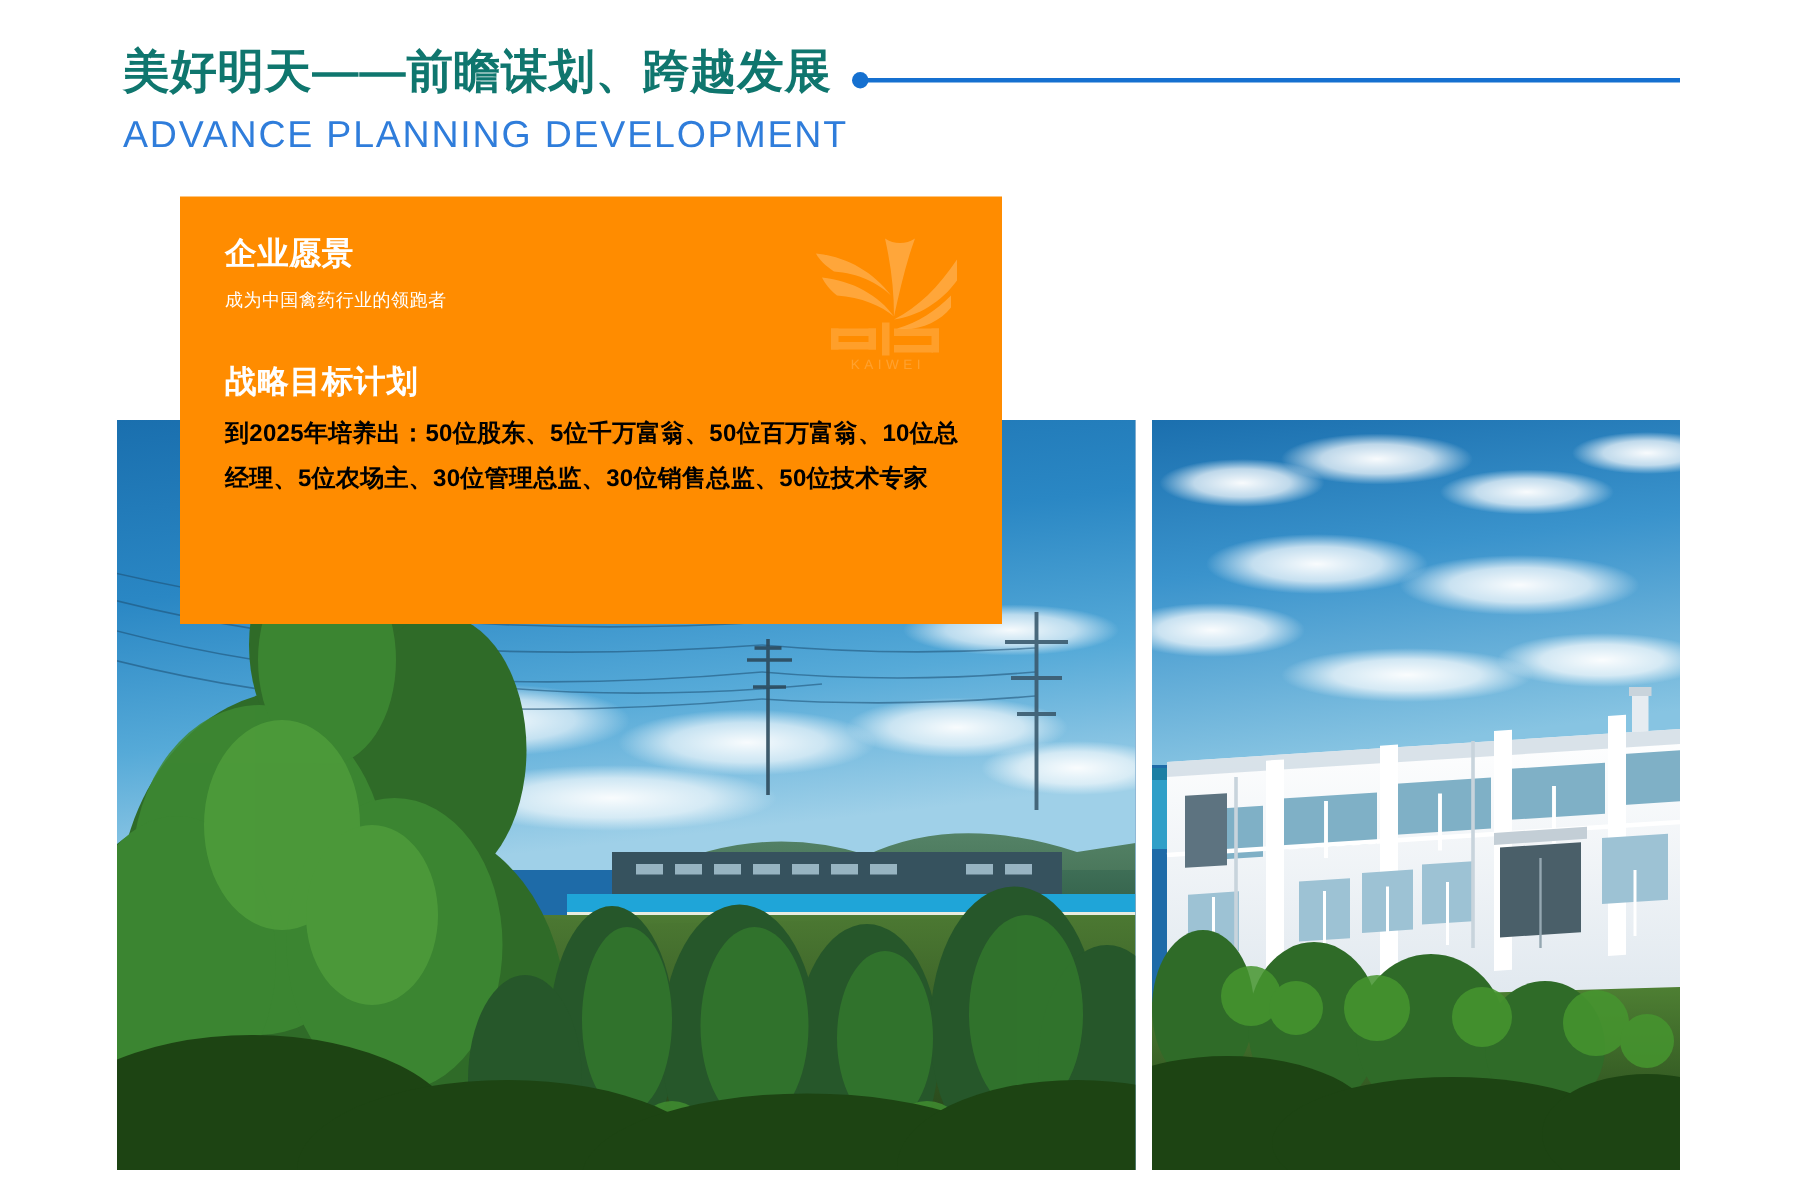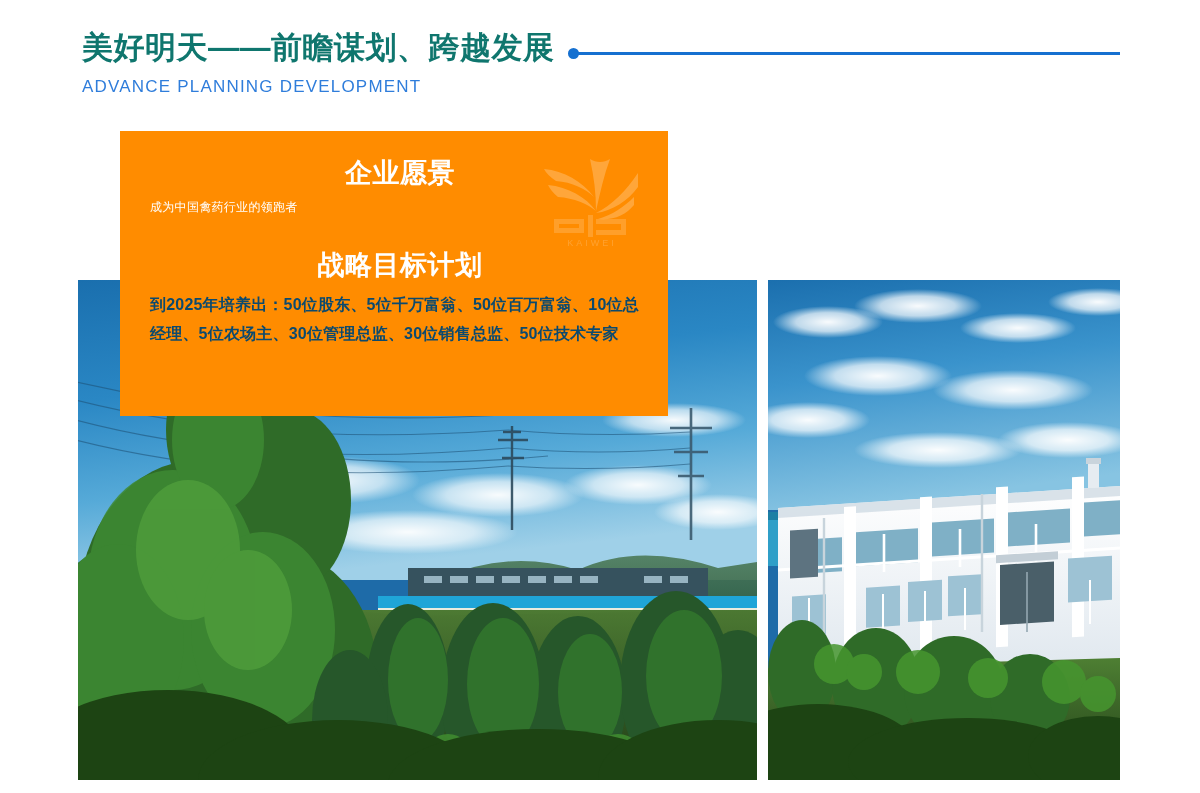--- a/index.html
+++ b/index.html
@@ -38,21 +38,21 @@
     color: #0f766e;
     letter-spacing: 0.5px;
     white-space: nowrap;
     line-height: 1;
   }
 
   .header-subtitle {
     position: absolute;
     left: 82px;
     top: 78px;
-    font-size: 17px;
+    font-size: 25px;
     font-weight: 400;
     color: #2f7ddb;
     letter-spacing: 1.2px;
     white-space: nowrap;
     line-height: 1;
   }
 
   .header-rule {
     position: absolute;
     left: 568px;
@@ -111,45 +111,44 @@
   .panel-logo svg { display: block; width: 100%; height: 100%; }
 
   .panel-body {
     position: absolute;
     left: 30px;
     top: 26px;
     width: 500px;
   }
 
   .block-heading {
-    font-size: 27px;
+    font-size: 21px;
     font-weight: bold;
     color: #ffffff;
     line-height: 1.2;
     letter-spacing: 0.5px;
-    text-align: center;
   }
 
   .block-text {
     font-size: 12px;
     font-weight: 500;
     color: #ffffff;
     line-height: 1.5;
     margin-top: 9px;
     letter-spacing: 0.3px;
   }
 
   .block-goals {
     margin-top: 33px;
   }
 
   .goals-text {
     font-size: 16px;
     font-weight: 600;
-    color: #0c4a6e;
+    color: #000000;
     line-height: 1.85;
     margin-top: 8px;
     letter-spacing: 0.2px;
     width: 500px;
   }
 </style>
 </head>
 <body>
 
 <div class="page">

